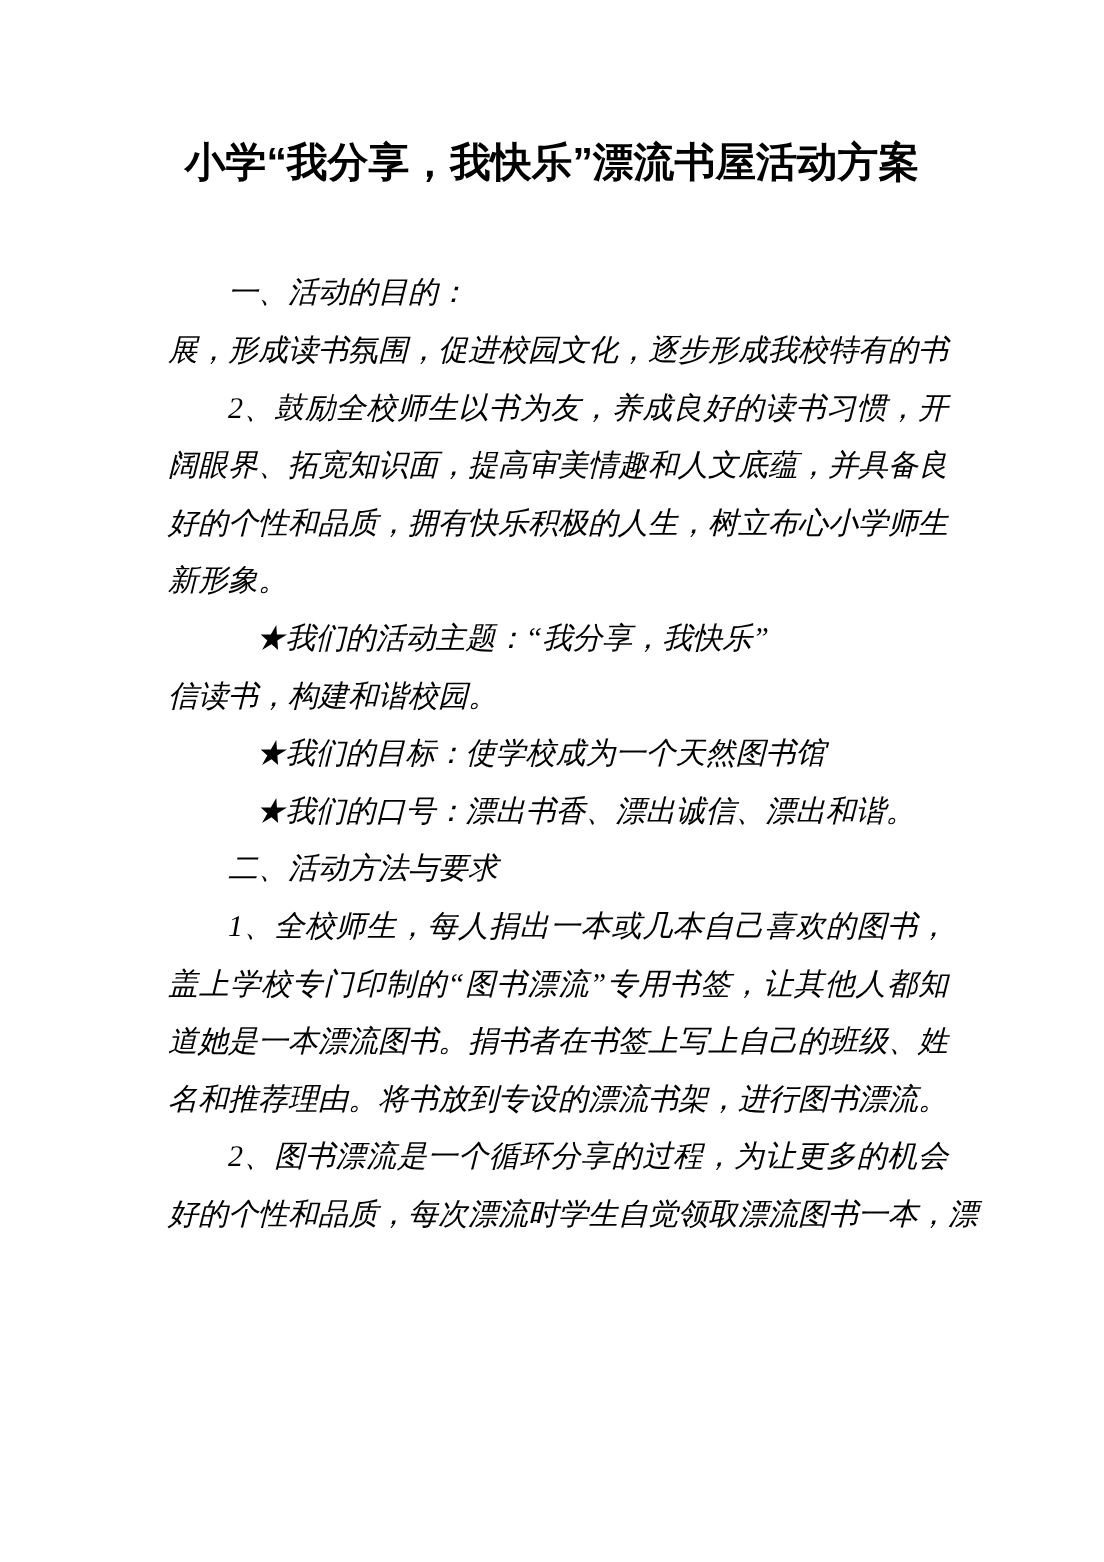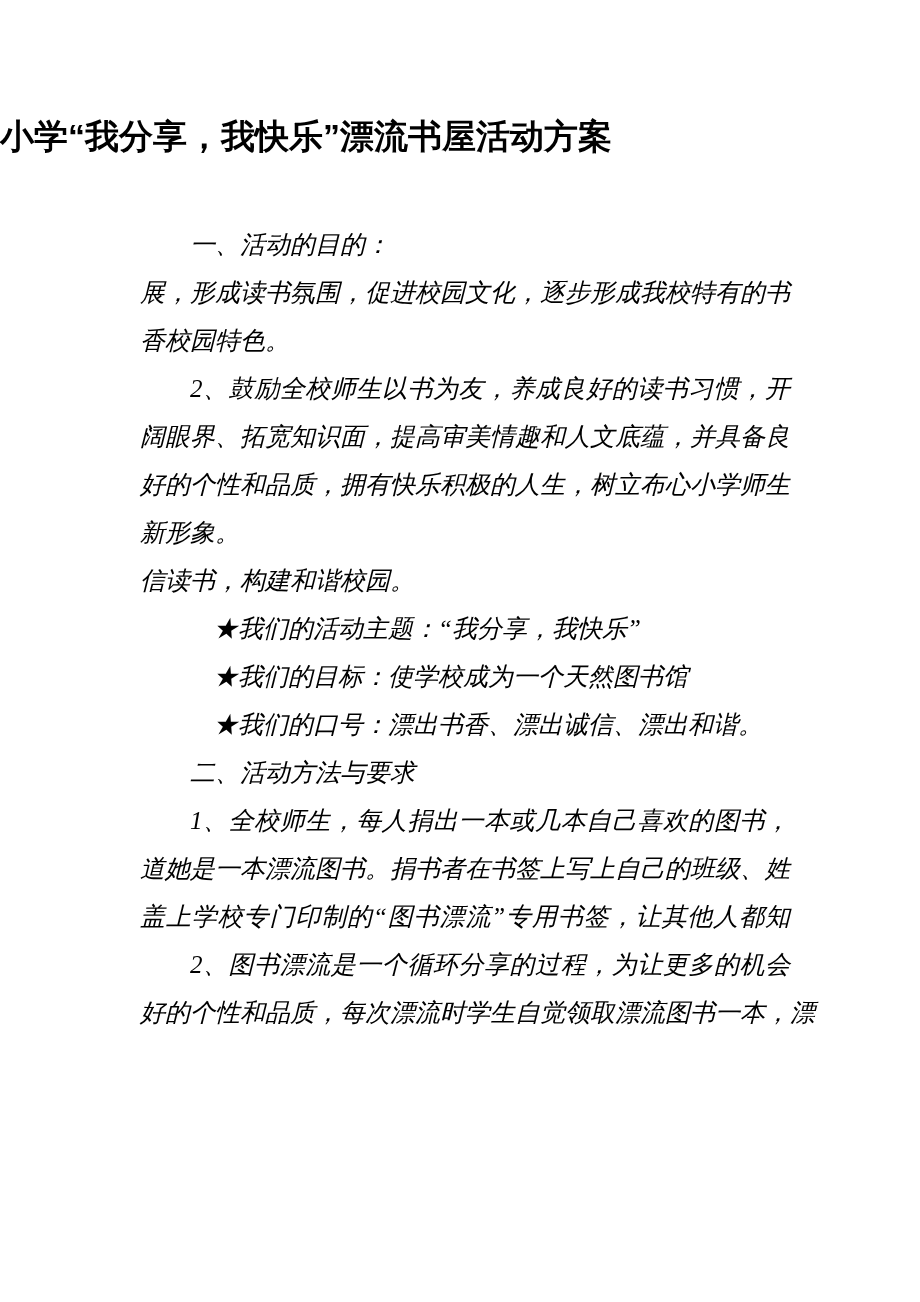--- a/index.html
+++ b/index.html
@@ -15,21 +15,21 @@
     background: #ffffff;
     overflow: hidden;
     color: #000000;
   }
   .doc-title {
     position: absolute;
     top: 112px;
     left: 0;
     width: 920px;
     margin: 0;
-    text-align: left;
+    text-align: center;
     font-family: "Liberation Sans", "DejaVu Sans", sans-serif;
     font-weight: bold;
     font-size: 34px;
     line-height: 48px;
     letter-spacing: 0px;
     color: #000000;
   }
   .doc-body {
     position: absolute;
     top: 221px;
@@ -54,30 +54,30 @@
 </head>
 <body>
 
 <div class="page">
 
   <h1 class="doc-title">小学“我分享，我快乐”漂流书屋活动方案</h1>
 
   <div class="doc-body">
     <div class="line indent-2">一、活动的目的：</div>
     <div class="line full">展，形成读书氛围，促进校园文化，逐步形成我校特有的书</div>
-    <div class="line">香校园特色。</div>
     <div class="line indent-2 full">2、鼓励全校师生以书为友，养成良好的读书习惯，开</div>
     <div class="line full">阔眼界、拓宽知识面，提高审美情趣和人文底蕴，并具备良</div>
     <div class="line full">好的个性和品质，拥有快乐积极的人生，树立布心小学师生</div>
     <div class="line">新形象。</div>
+    <div class="line star">★我们的活动主题：“我分享，我快乐”</div>
     <div class="line">信读书，构建和谐校园。</div>
-    <div class="line star">★我们的活动主题：“我分享，我快乐”</div>
     <div class="line star">★我们的目标：使学校成为一个天然图书馆</div>
     <div class="line star">★我们的口号：漂出书香、漂出诚信、漂出和谐。</div>
     <div class="line indent-2">二、活动方法与要求</div>
     <div class="line indent-2 full">1、全校师生，每人捐出一本或几本自己喜欢的图书，</div>
+    <div class="line full">盖上学校专门印制的“图书漂流”专用书签，让其他人都知</div>
     <div class="line full">道她是一本漂流图书。捐书者在书签上写上自己的班级、姓</div>
-    <div class="line full">盖上学校专门印制的“图书漂流”专用书签，让其他人都知</div>
+    <div class="line full">名和推荐理由。将书放到专设的漂流书架，进行图书漂流。</div>
     <div class="line indent-2 full">2、图书漂流是一个循环分享的过程，为让更多的机会</div>
     <div class="line full">好的个性和品质，每次漂流时学生自觉领取漂流图书一本，漂</div>
   </div>
 
 </div>
 
 </body></html>

